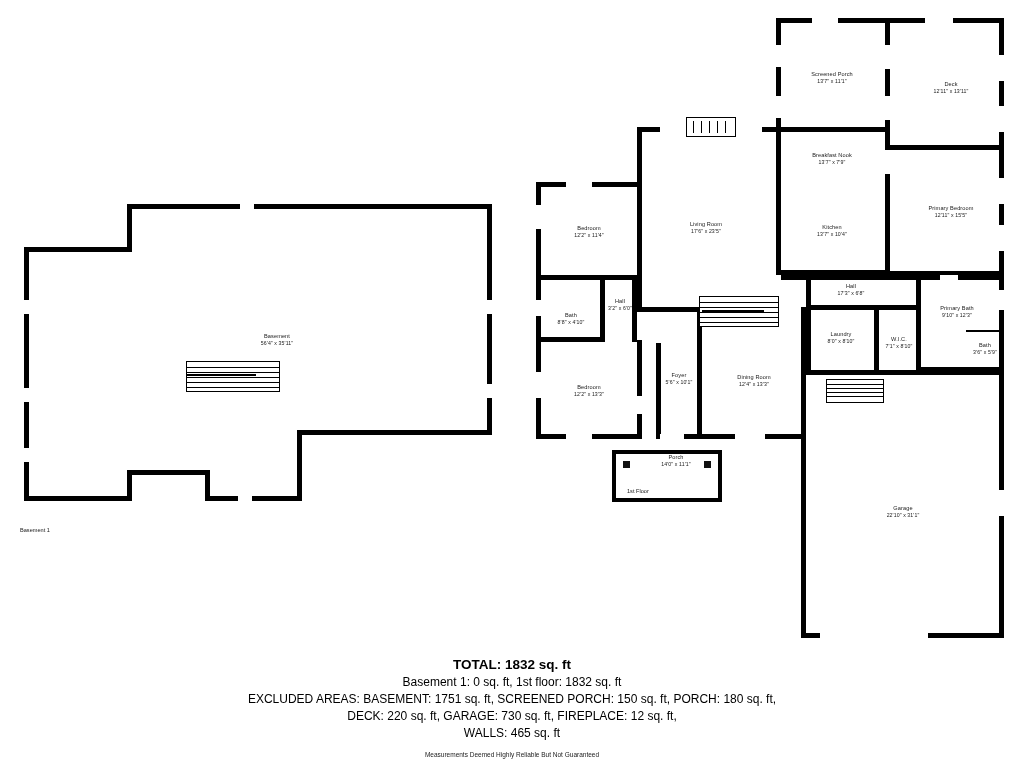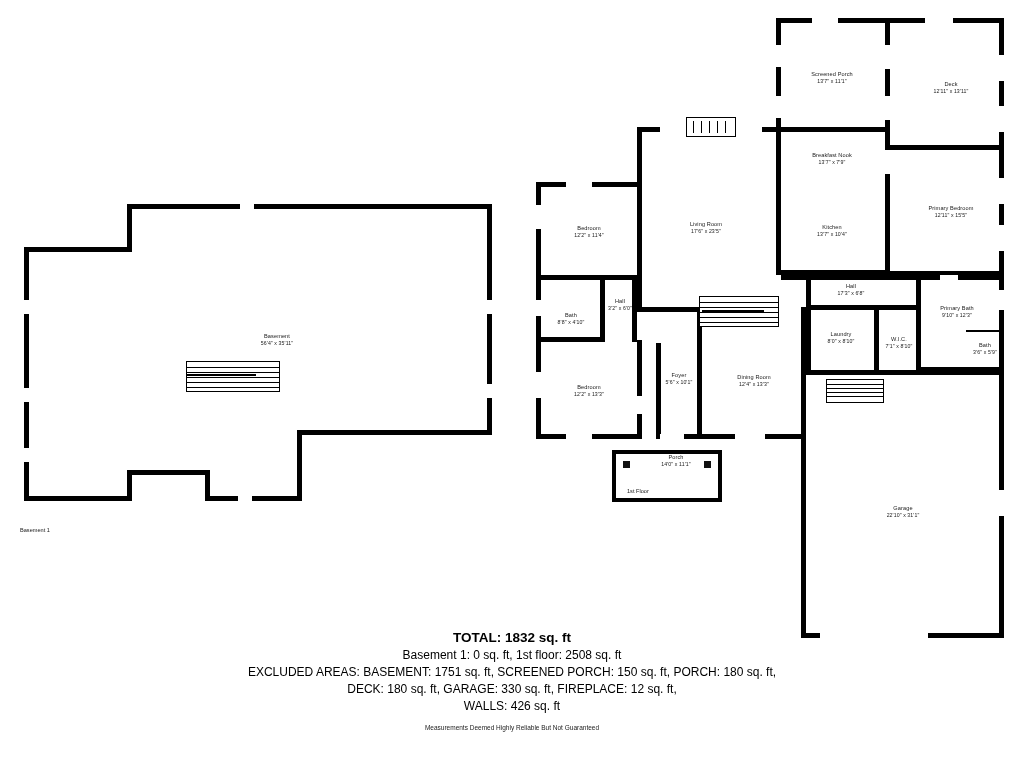--- a/index.html
+++ b/index.html
@@ -347,20 +347,20 @@
   <div class="thin" style="left:820px; top:633px; width:108px; height:5px; background:#fff;"></div>
   <div class="thin" style="left:999px; top:490px; width:5px; height:26px; background:#fff;"></div>
 
   <div class="room-label" style="left:903px; top:512px;">
     <span class="name">Garage</span>
     <span class="dims">22'10" x 31'1"</span>
   </div>
 
 </div>
 
-<div class="footer" style="top:630px;">
+<div class="footer" style="top:657px;">
   <div class="total">TOTAL: 1832 sq. ft</div>
-  <div class="line">Basement 1: 0 sq. ft, 1st floor: 2508 sq. ft</div>
+  <div class="line">Basement 1: 0 sq. ft, 1st floor: 1832 sq. ft</div>
   <div class="line">EXCLUDED AREAS: BASEMENT: 1751 sq. ft, SCREENED PORCH: 150 sq. ft, PORCH: 180 sq. ft,</div>
-  <div class="line">DECK: 180 sq. ft, GARAGE: 330 sq. ft, FIREPLACE: 12 sq. ft,</div>
-  <div class="line">WALLS: 426 sq. ft</div>
+  <div class="line">DECK: 220 sq. ft, GARAGE: 730 sq. ft, FIREPLACE: 12 sq. ft,</div>
+  <div class="line">WALLS: 465 sq. ft</div>
   <div class="disclaimer">Measurements Deemed Highly Reliable But Not Guaranteed</div>
 </div>
 
 </body></html>

